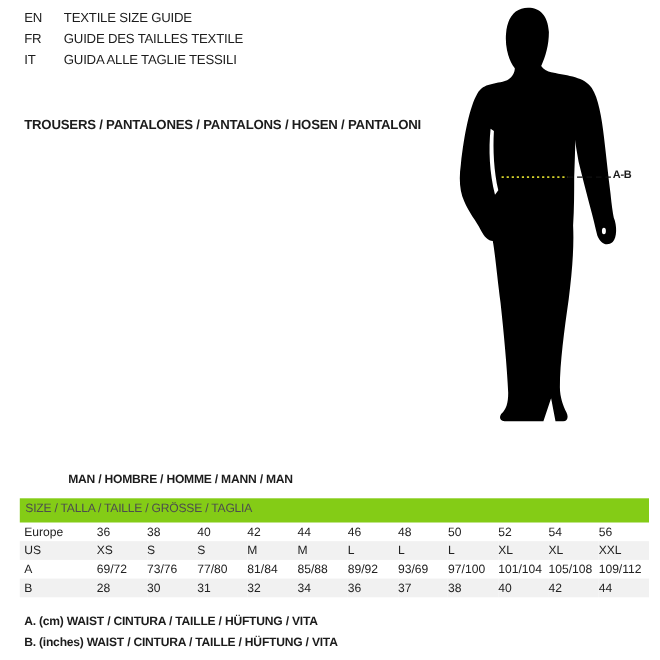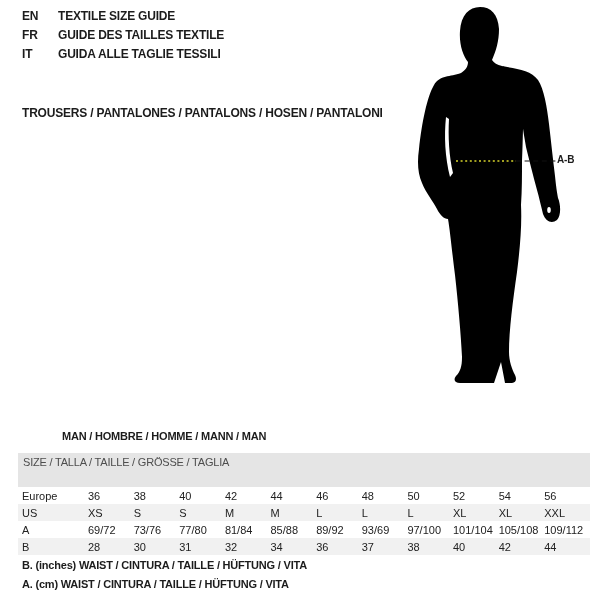--- a/index.html
+++ b/index.html
@@ -2,40 +2,40 @@
 <html><head>
 <meta charset="utf-8">
 <style>
   html,body { margin:0; padding:0; background:#ffffff; }
   .page {
     position:relative; width:600px; height:600px; background:#ffffff;
     font-family:"Liberation Sans", sans-serif; color:#1c1c1c; overflow:hidden;
   }
   
   .lang-list { position:absolute; left:22px; top:7px; }
-  .lang-row { height:19px; line-height:19px; font-weight:bold; font-size:12px; letter-spacing:-0.2px; white-space:nowrap; }
+  .lang-row { height:19px; line-height:19px; font-weight:normal; font-size:12px; letter-spacing:-0.2px; white-space:nowrap; }
   .lang-code { display:inline-block; width:36px; }
   .category-title {
     position:absolute; left:22px; top:104px; font-weight:bold; font-size:12px;
     letter-spacing:-0.2px; line-height:19px; white-space:nowrap;
   }
   
   .figure { position:absolute; left:405px; top:0; width:195px; height:420px; }
   .figure svg { display:block; width:195px; height:420px; }
   .ab-label { position:absolute; left:152px; top:154px; font-weight:bold; font-size:10px; letter-spacing:-0.2px; }
   
   .section-title { position:absolute; left:22px; top:429px; font-weight:bold; font-size:11px; line-height:14px; letter-spacing:-0.2px; white-space:nowrap;padding-left:40px; }
   
   .size-table {
     position:absolute; left:18px; top:453px; width:572px;
     border-collapse:collapse; table-layout:fixed; font-size:11px;
   }
   .size-table th {
-    background:#e5e5e5; color:#4d4d4d; font-weight:normal; text-align:left;
-    height:18px; padding:0 0 16px 5px; font-size:11px; letter-spacing:-0.2px;
+    background:#84cc16; color:#4d4d4d; font-weight:normal; text-align:left;
+    height:18px; padding:0 0 4px 5px; font-size:11px; letter-spacing:-0.2px;
   }
   .size-table td { height:17px; text-align:left; padding:0; color:#222222; white-space:nowrap; }
   .size-table td.rowlabel { text-align:left; padding-left:4px; }
   .size-table col.labelcol { width:70px; }
   .size-table tr.alt { background:#f1f1f1; }
   
   .footnotes { position:absolute; left:22px; top:556px; font-weight:bold; font-size:11px; line-height:18.5px; letter-spacing:-0.2px; white-space:nowrap; }
 </style>
 </head>
 <body>
@@ -192,17 +192,17 @@
         <td>37</td>
         <td>38</td>
         <td>40</td>
         <td>42</td>
         <td>44</td>
       </tr>
     </tbody>
   </table>
 
   <div class="footnotes">
+    <div>A. (cm) WAIST / CINTURA / TAILLE / HÜFTUNG / VITA</div>
     <div>B. (inches) WAIST / CINTURA / TAILLE / HÜFTUNG / VITA</div>
-    <div>A. (cm) WAIST / CINTURA / TAILLE / HÜFTUNG / VITA</div>
   </div>
 
 </div>
 
 </body></html>

